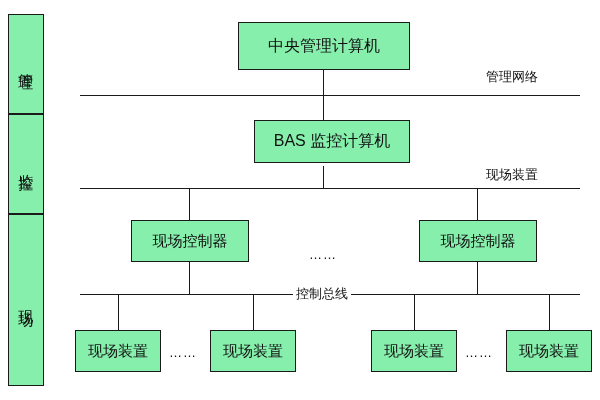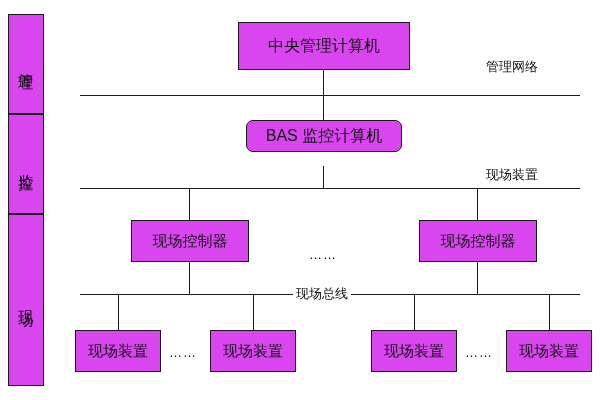--- a/index.html
+++ b/index.html
@@ -16,21 +16,21 @@
   #stage {
     position: relative;
     width: 600px;
     height: 400px;
     background: #ffffff;
   }
   .box {
     position: absolute;
     box-sizing: border-box;
     border: 1px solid #1a1a1a;
-    background: #d946ef;
+    background: #86efac;
     display: flex;
     align-items: center;
     justify-content: center;
     text-align: center;
     color: #111111;
     line-height: 1.15;
   }
   .vline, .hline {
     position: absolute;
     background: #1a1a1a;
@@ -79,25 +79,25 @@
     <span>现场</span>
   </div>
 
   <div class="box" style="left:238px; top:22px; width:172px; height:48px; font-size:16px;">
     <span>中央管理计算机</span>
   </div>
 
   <div class="vline" style="left:323px; top:70px; height:25px;"></div>
 
   <div class="hline" style="left:80px; top:95px; width:500px;"></div>
-  <div class="label" style="left:483px; top:58px;">管理网络</div>
+  <div class="label" style="left:483px; top:68px;">管理网络</div>
 
   <div class="vline" style="left:323px; top:95px; height:25px;"></div>
 
-  <div class="box" style="left:246px; top:120px; width:156px; height:32px; font-size:16px;border-radius:7px;">
+  <div class="box" style="left:254px; top:120px; width:156px; height:43px; font-size:16px;">
     <span>BAS 监控计算机</span>
   </div>
 
   <div class="vline" style="left:323px; top:166px; height:22px;"></div>
 
   <div class="hline" style="left:80px; top:188px; width:500px;"></div>
   <div class="label" style="left:483px; top:166px;">现场装置</div>
 
   <div class="vline" style="left:189px; top:188px; height:32px;"></div>
   <div class="vline" style="left:477px; top:188px; height:32px;"></div>
@@ -108,21 +108,21 @@
   <div class="box" style="left:419px; top:220px; width:118px; height:42px; font-size:15px;">
     <span>现场控制器</span>
   </div>
 
   <div class="dots" style="left:306px; top:247px;">……</div>
 
   <div class="vline" style="left:189px; top:262px; height:32px;"></div>
   <div class="vline" style="left:477px; top:262px; height:32px;"></div>
 
   <div class="hline" style="left:80px; top:294px; width:500px;"></div>
-  <div class="label" style="left:293px; top:285px;">现场总线</div>
+  <div class="label" style="left:293px; top:285px;">控制总线</div>
 
   <div class="vline" style="left:118px; top:294px; height:36px;"></div>
   <div class="vline" style="left:253px; top:294px; height:36px;"></div>
   <div class="vline" style="left:414px; top:294px; height:36px;"></div>
   <div class="vline" style="left:549px; top:294px; height:36px;"></div>
 
   <div class="box" style="left:75px; top:330px; width:86px; height:42px; font-size:15px;">
     <span>现场装置</span>
   </div>
   <div class="box" style="left:210px; top:330px; width:86px; height:42px; font-size:15px;">

